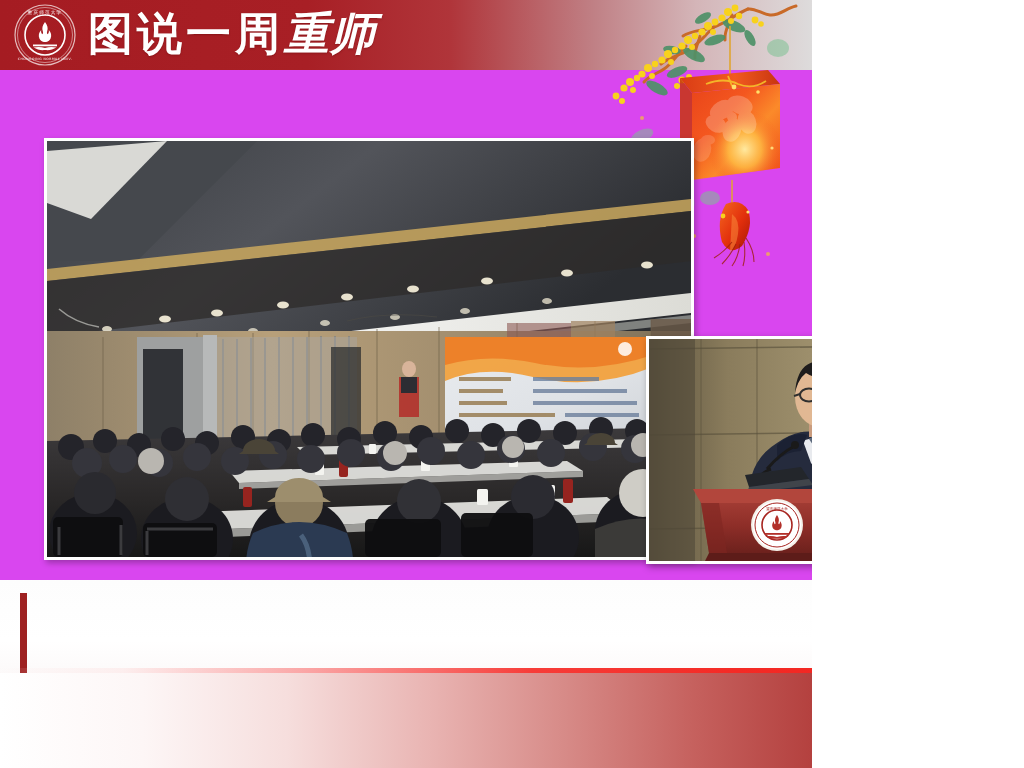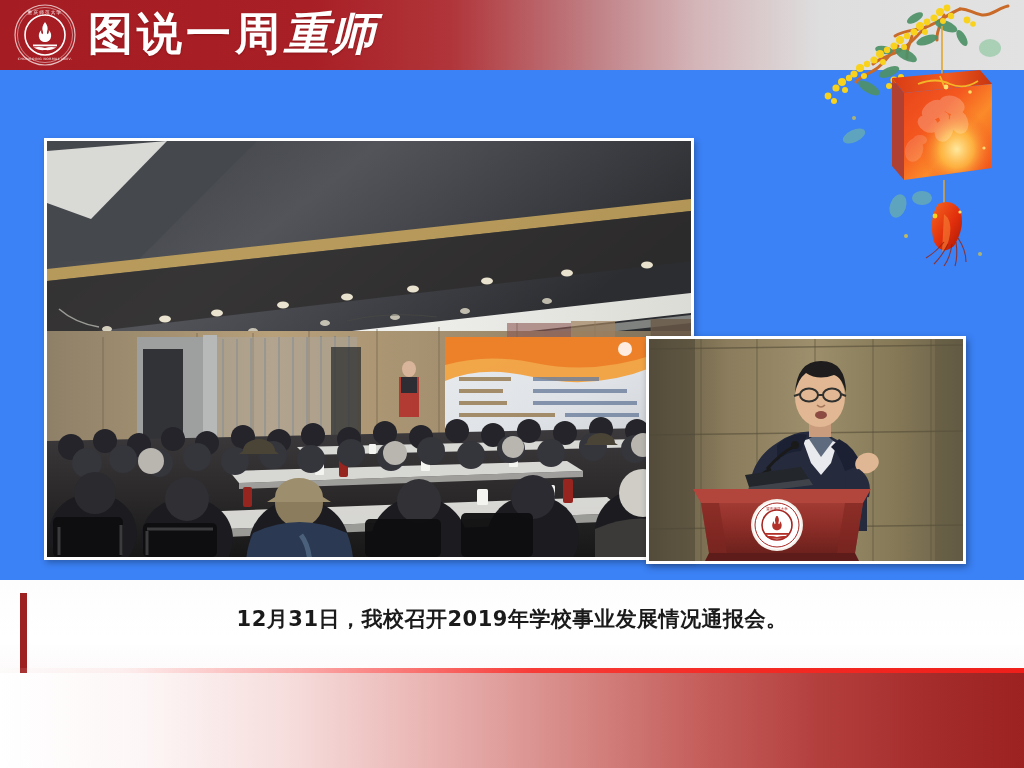--- a/index.html
+++ b/index.html
@@ -6,23 +6,23 @@
     margin: 0;
     padding: 0;
     width: 1024px;
     height: 768px;
     overflow: hidden;
     font-family: "Liberation Sans", "DejaVu Sans", sans-serif;
   }
 
   #slide {
     position: relative;
-    width: 1024px;
+    width: 812px;
     height: 768px;
-    background: #3b82f6;
+    background: #d946ef;
     overflow: hidden;
   }
 
   
   #header-bar {
     position: absolute;
     left: 0; top: 0;
     width: 1024px;
     height: 70px;
     background: linear-gradient(to right,
@@ -647,18 +647,17 @@
         <rect x="6" y="131" width="7" height="26"></rect>
         <rect x="6" y="150" width="56" height="7"></rect>
         <rect x="23" y="131" width="7" height="26"></rect>
         <rect x="30" y="131" width="14" height="7"></rect>
         <rect x="37" y="131" width="7" height="26"></rect>
         <rect x="44" y="150" width="22" height="7"></rect>
       </g>
     </svg>
   </div>
 
-  <div id="caption-text">12月31日，我校召开2019年学校事业发展情况通报会。</div>
 
   <div id="bottom-hairline"></div>
   <div id="bottom-band"></div>
 
 </div>
 
 </body></html>

